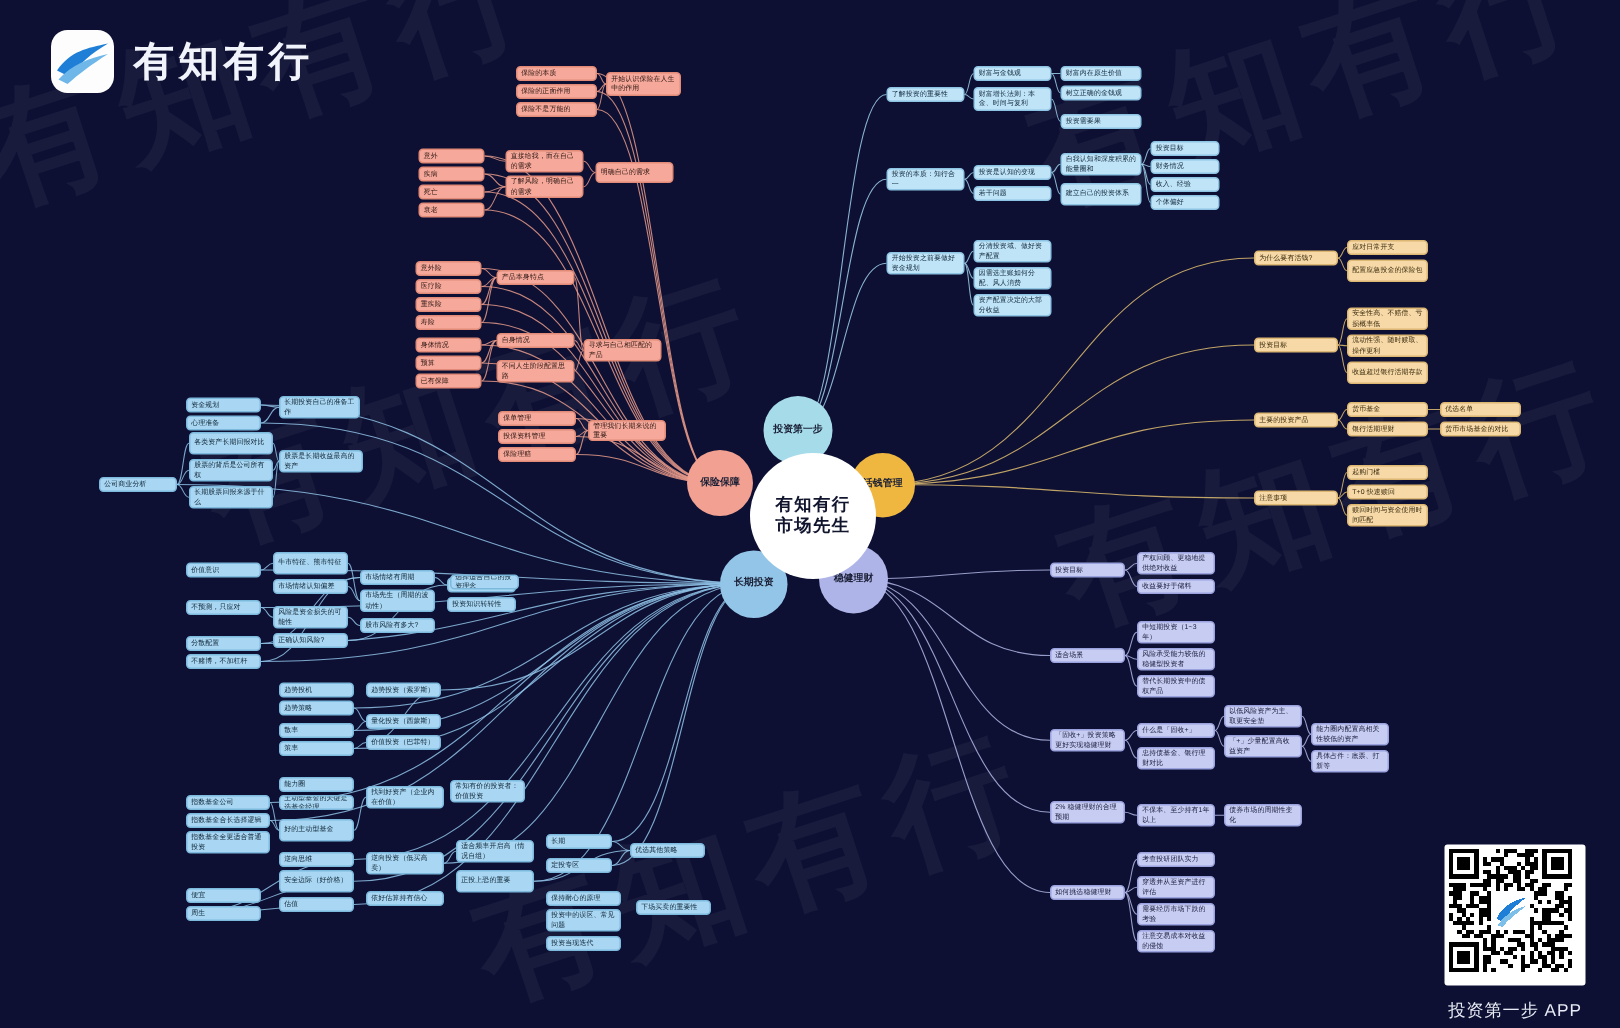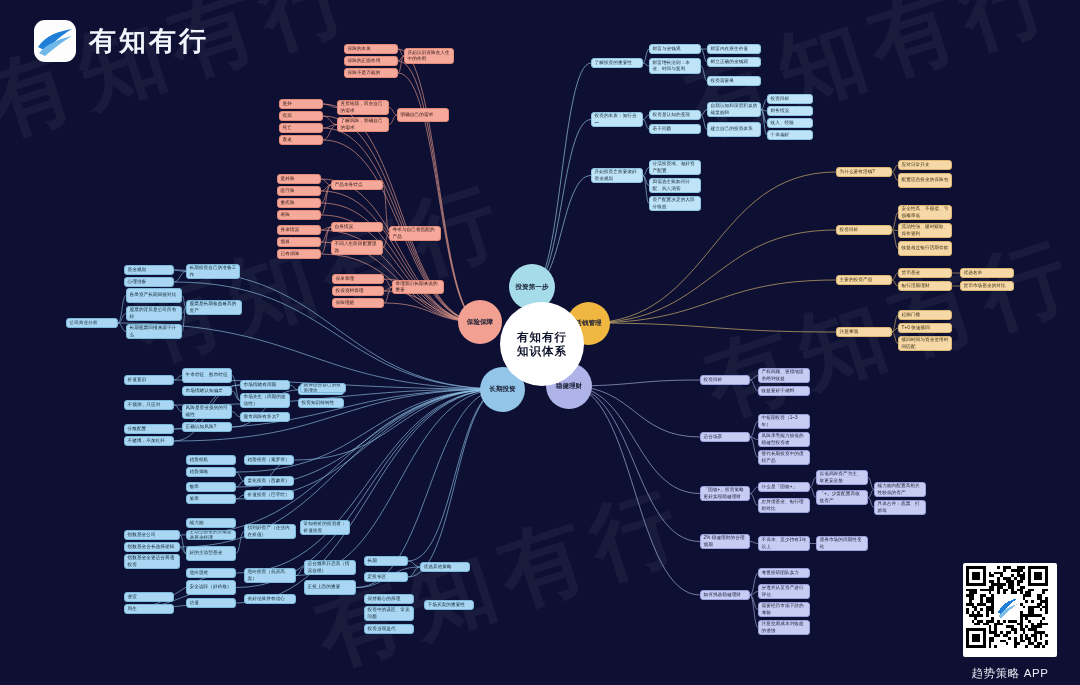--- a/index.html
+++ b/index.html
@@ -543,26 +543,26 @@
           <rect x="23" y="1" width="5" height="5" fill="#fff"></rect>
           <rect x="24" y="2" width="3" height="3" fill="#000"></rect>
           <rect x="0" y="22" width="7" height="7" fill="#000"></rect>
           <rect x="1" y="23" width="5" height="5" fill="#fff"></rect>
           <rect x="2" y="24" width="3" height="3" fill="#000"></rect>
           <rect x="10" y="10" width="9" height="9" fill="#fff"></rect>
           <path d="M11.2 16.4 C13 12.8, 16 12, 18.2 11.4 C15.6 13.4, 14 15, 12.6 17.2 Z" fill="#1f7fd6"></path>
           <path d="M11.4 18 C13.2 15.2, 16 14, 18.2 13.4 C16 15.2, 14 16.6, 12.6 18.4 Z" fill="#7cc0ea"></path>
         </svg>
     </div>
-    <div class="cap">趋势策略 APP</div>
+    <div class="cap">投资第一步 APP</div>
   </div>
 
   <div class="hub" id="hub-center">
     <div>有知有行</div>
-    <div>知识体系</div>
+    <div>市场先生</div>
   </div>
   <div class="hub" id="hub-top">投资第一步</div>
   <div class="hub" id="hub-left">保险保障</div>
   <div class="hub" id="hub-right">活钱管理</div>
   <div class="hub" id="hub-bl">长期投资</div>
   <div class="hub" id="hub-br">稳健理财</div>
 
   <div id="node-layer">
       <div class="node c-pink" style="left: 344px; top: 44px; width: 54px; height: 10px;">
         <span>保险的本质</span>

